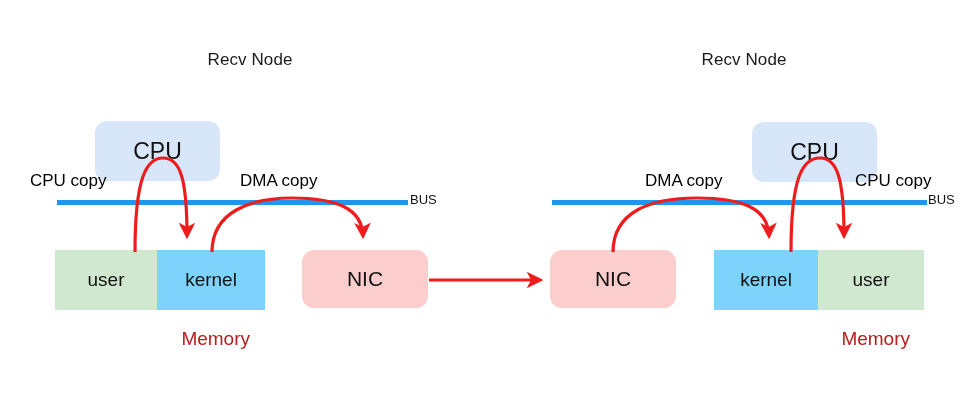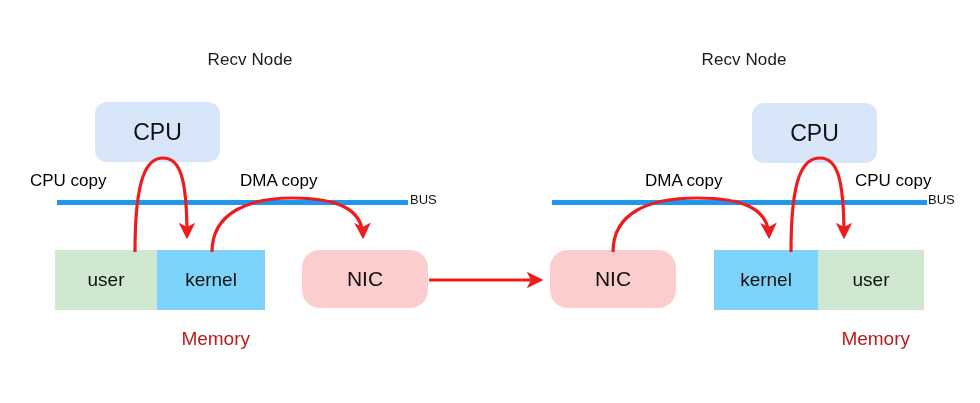--- a/index.html
+++ b/index.html
@@ -39,26 +39,27 @@
 
   .cpu-box {
     position: absolute;
     background: #d7e6f8;
     border-radius: 12px;
     display: flex;
     align-items: center;
     justify-content: center;
     font-size: 23px;
     color: #111111;
+    margin-top: 19px;
   }
 
   .nic-box {
     position: absolute;
     background: #fbcdcd;
-    border-radius: 18px;
+    border-radius: 12px;
     display: flex;
     align-items: center;
     justify-content: center;
     font-size: 21px;
     color: #111111;
   }
 
   .mem-box {
     position: absolute;
     display: flex;

